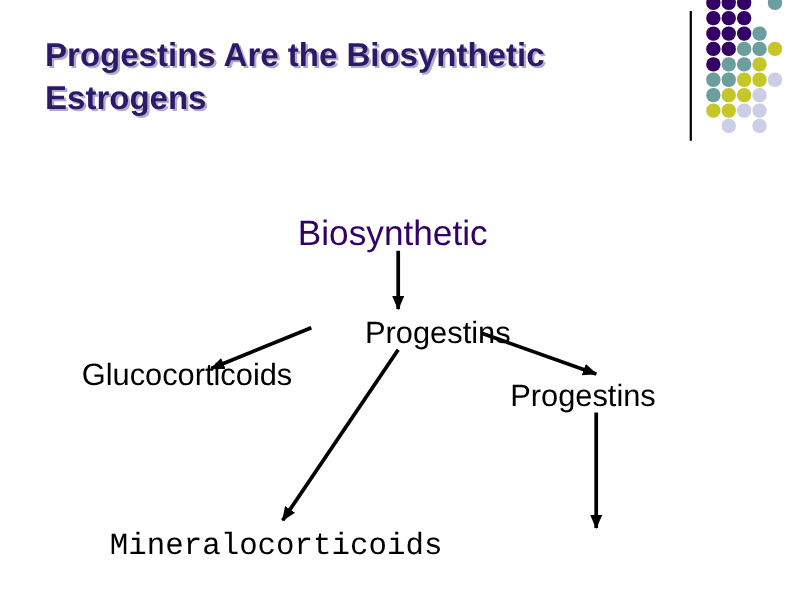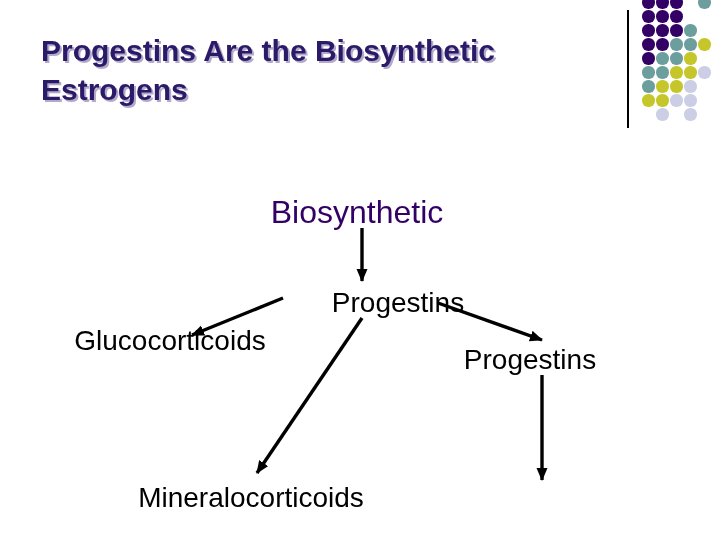--- a/index.html
+++ b/index.html
@@ -84,15 +84,15 @@
     <line x1="283" y1="298" x2="192" y2="335" stroke="#000" stroke-width="3.4" marker-end="url(#ah)"></line>
     <line x1="438" y1="303" x2="542" y2="340" stroke="#000" stroke-width="3.4" marker-end="url(#ah)"></line>
     <line x1="362" y1="318" x2="257" y2="473" stroke="#000" stroke-width="3.4" marker-end="url(#ah)"></line>
     <line x1="542" y1="375" x2="542" y2="480" stroke="#000" stroke-width="3.4" marker-end="url(#ah)"></line>
   </svg>
 
   <div class="node node-lg" style="left: 357px; top: 194px; color: rgb(51, 0, 102);">Biosynthetic</div>
   <div class="node" style="left: 361px; top: 287px; color: rgb(0, 0, 0); margin-left: 37px;">Progestins</div>
   <div class="node" style="left: 170px; top: 325px; color: rgb(0, 0, 0);">Glucocorticoids</div>
   <div class="node" style="left: 530px; top: 344px; color: rgb(0, 0, 0);">Progestins</div>
-  <div class="node" style="left: 251px; top: 482px; color: rgb(0, 0, 0);">Mineralocorticoids</div>
+  <div class="node" style="left: 251px; top: 482px; color: rgb(0, 0, 0); font-family: Liberation Mono, monospace;">Mineralocorticoids</div>
 
 </div>
 
 </body></html>

